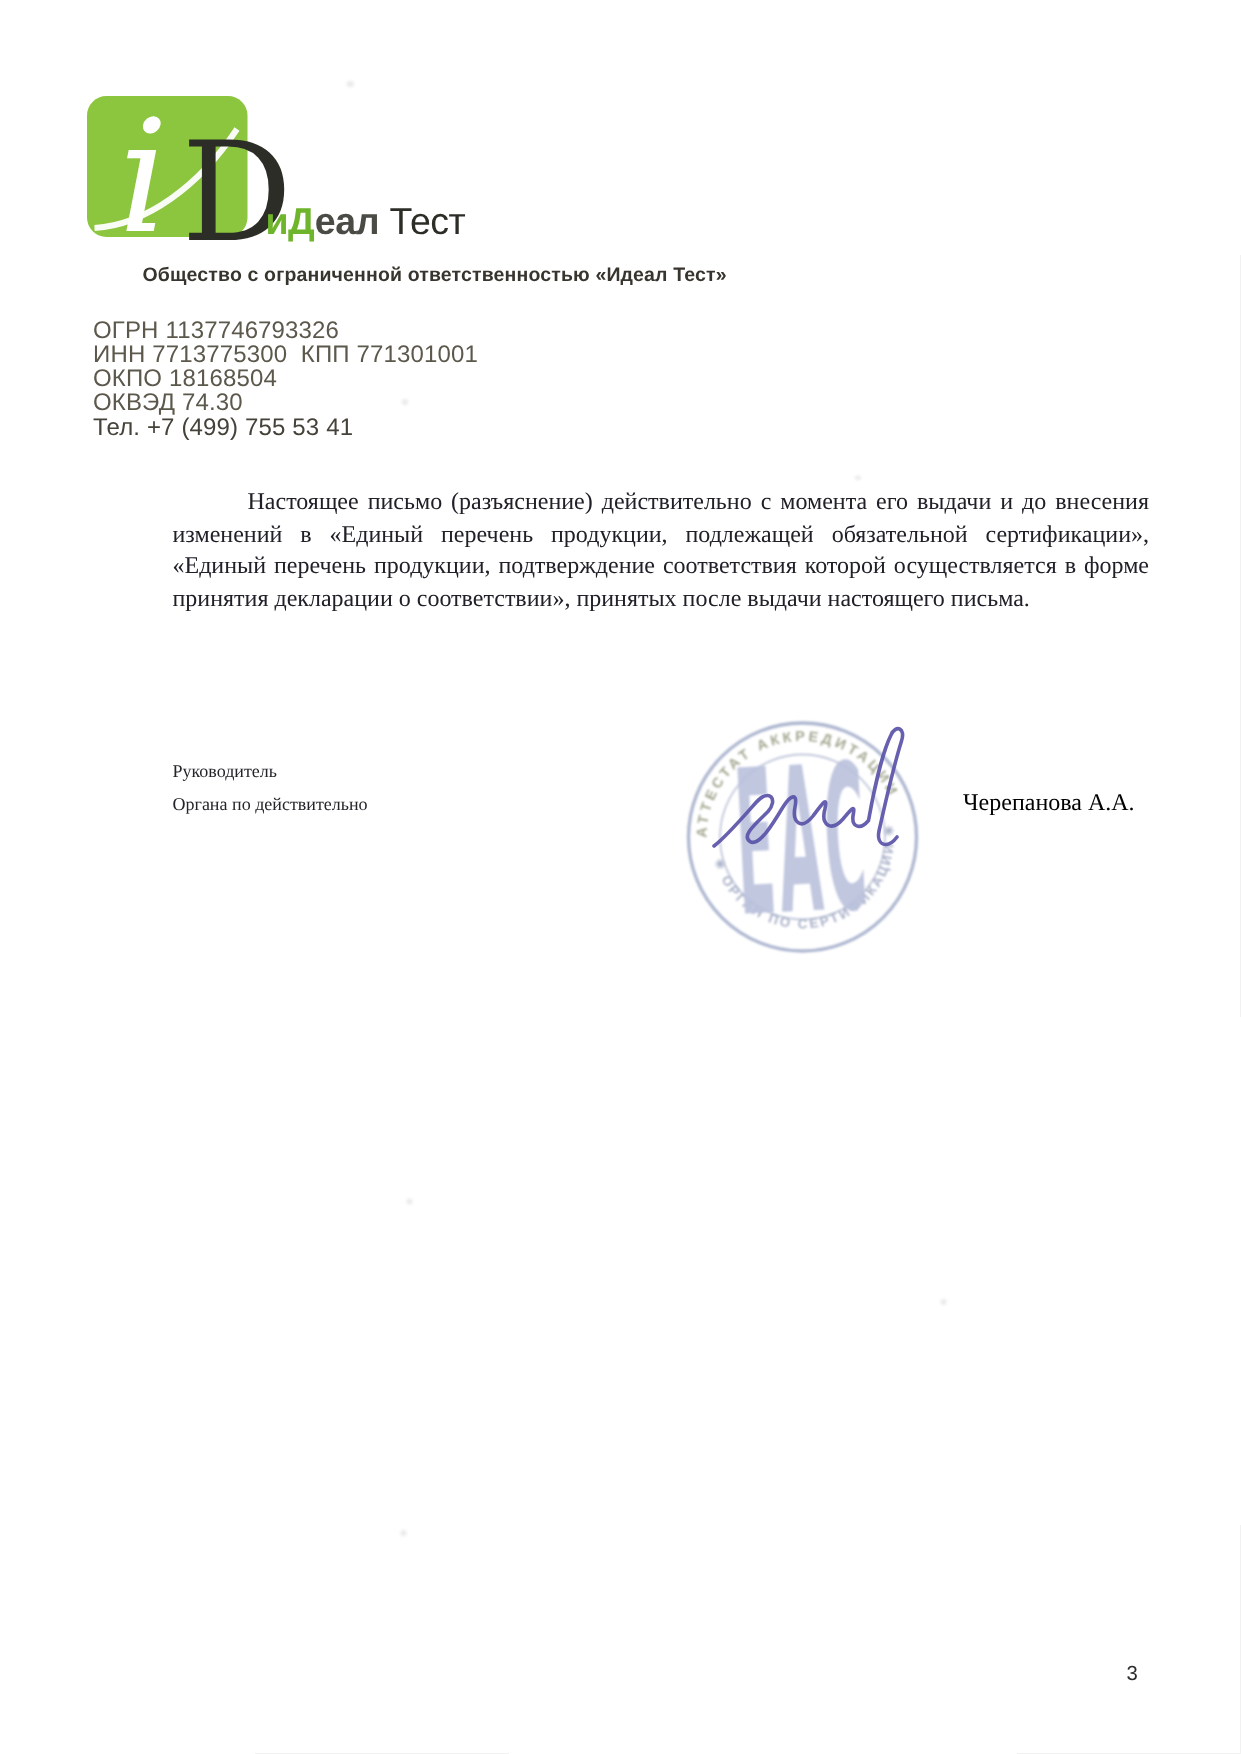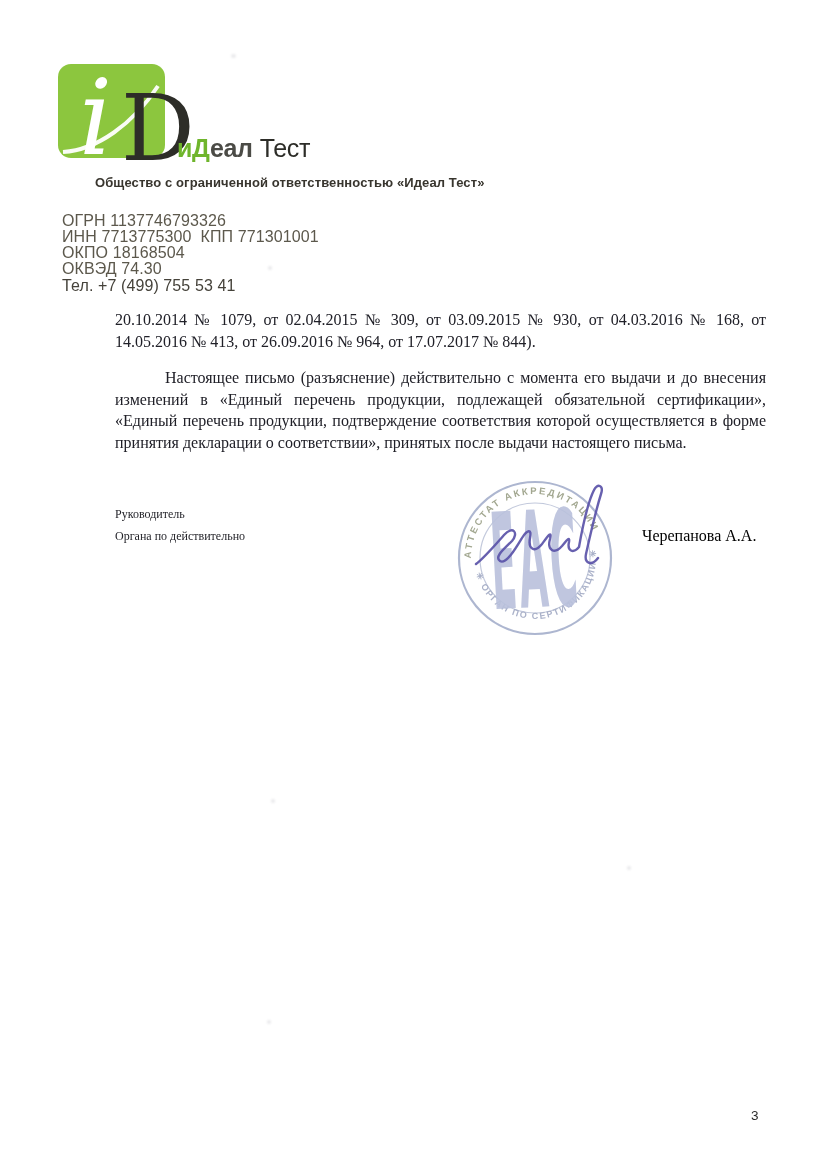--- a/index.html
+++ b/index.html
@@ -96,21 +96,20 @@
   </div>
 
   <div class="co-line co-name">Общество с ограниченной ответственностью «Идеал Тест»</div>
   <div class="reg-line reg-ogrn">ОГРН 1137746793326</div>
   <div class="reg-line reg-inn">ИНН 7713775300  КПП 771301001</div>
   <div class="reg-line reg-okpo">ОКПО 18168504</div>
   <div class="reg-line reg-okved">ОКВЭД 74.30</div>
   <div class="reg-line co-phone">Тел. +7 (499) 755 53 41</div>
 
   <div class="body-text">
-    <div class="para1">20.10.2014 № 1079, от 02.04.2015 № 309, от 03.09.2015 № 930, от 04.03.2016 № 168, от 14.05.2016 № 413, от 26.09.2016 № 964, от 17.07.2017 № 844).</div>
     <div class="para2">Настоящее письмо (разъяснение) действительно с момента его выдачи и до внесения изменений в «Единый перечень продукции, подлежащей обязательной сертификации», «Единый перечень продукции, подтверждение соответствия которой осуществляется в форме принятия декларации о соответствии», принятых после выдачи настоящего письма.</div>
   </div>
 
   <div class="sig-title">
     <div>Руководитель</div>
     <div>Органа по действительно</div>
   </div>
   <div class="signer-name">Черепанова А.А.</div>
 
   <svg class="stamp-svg" width="162" height="162" viewBox="0 0 162 162" aria-hidden="true">

